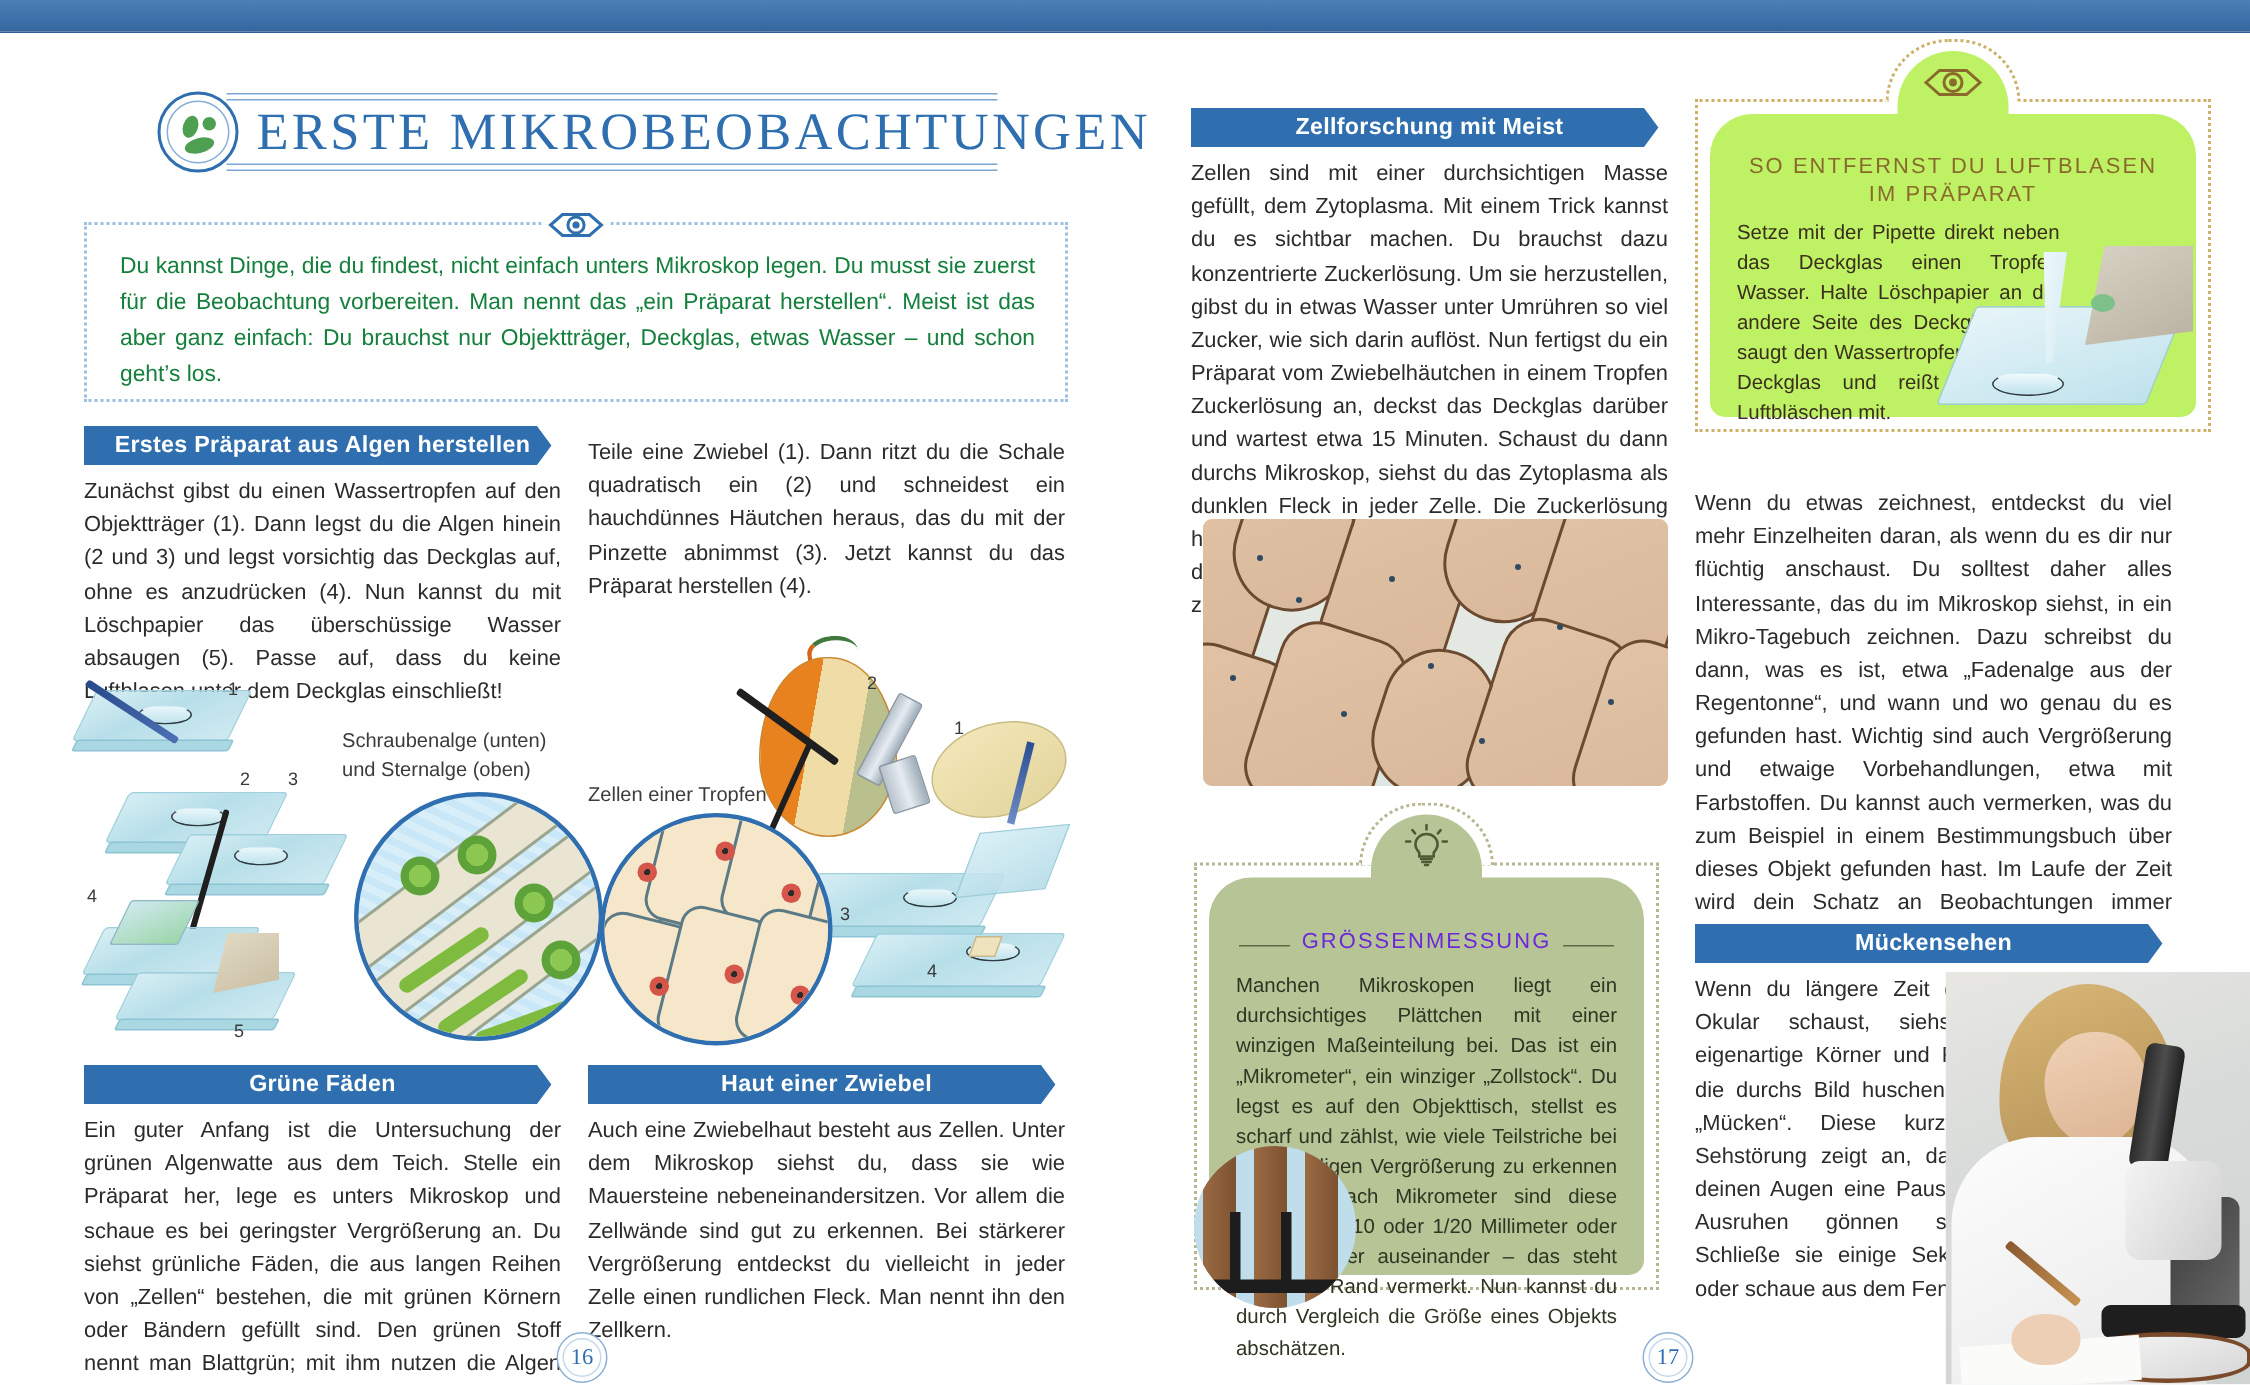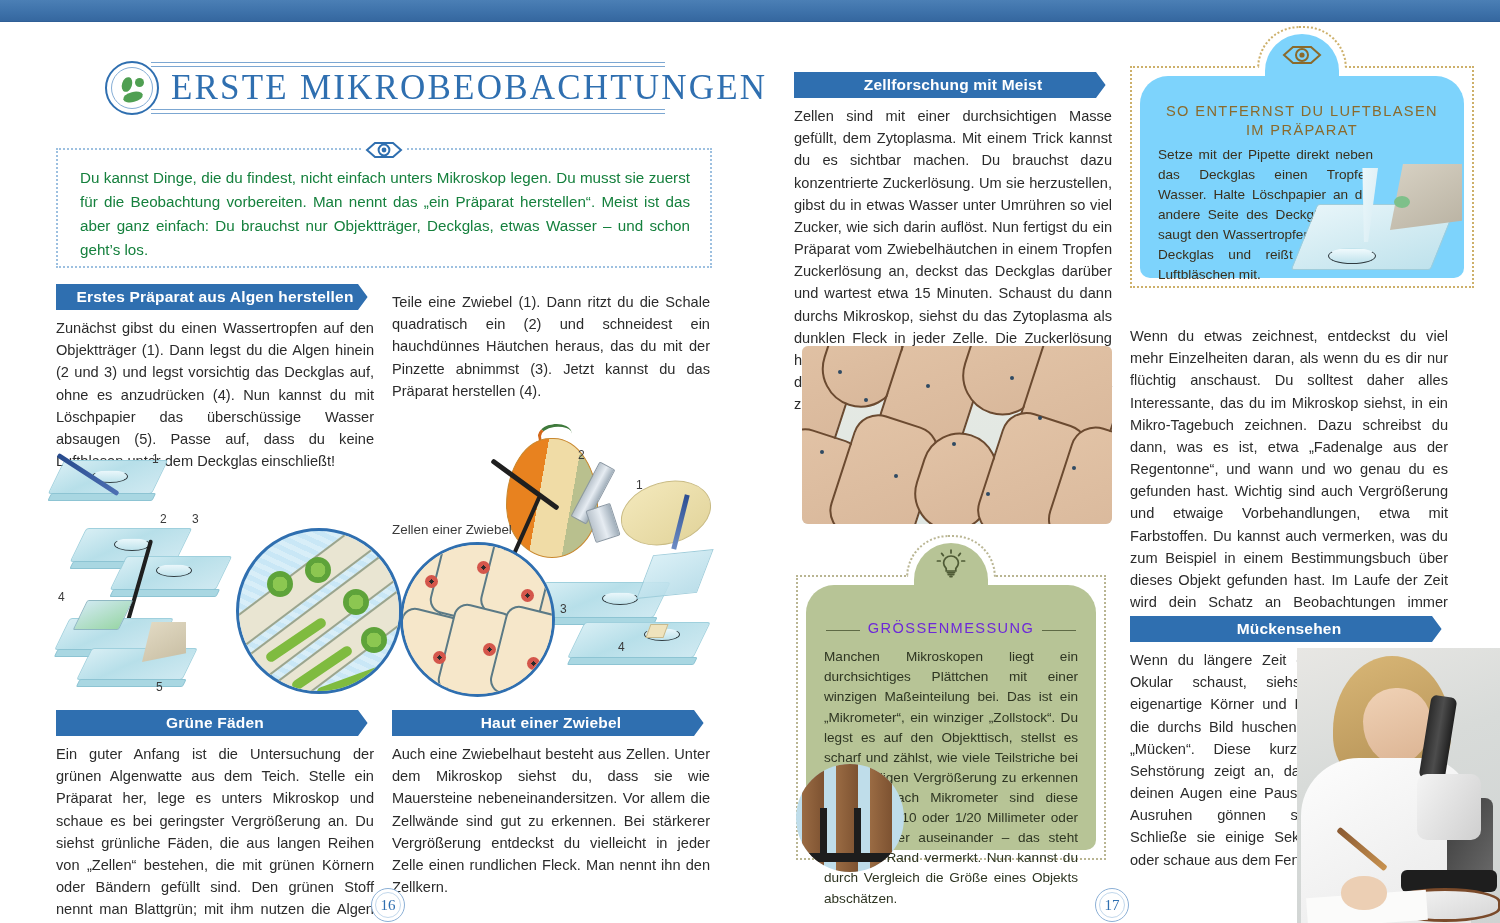--- a/index.html
+++ b/index.html
@@ -227,21 +227,21 @@
   }
   .callout-title{
     text-align:center; font-size:14.6px; letter-spacing:1.4px;
     line-height:1.32; margin:0 0 4px 0;
   }
   .callout-body{
     font-size:13.6px; line-height:1.48; text-align:justify;
   }
 
   .box-yellow{ left:1130px; top:66px; width:344px; height:222px; }
-  .box-yellow .inner, .box-yellow .arch-fill{ background:#7dd3fc; }
+  .box-yellow .inner, .box-yellow .arch-fill{ background:#bef264; }
   .box-yellow .callout-title{ color:#8a6a2c; }
   .box-yellow .callout-body{ color:#3a2f1c; }
 
   .box-green{ left:796px; top:575px; width:310px; height:285px; }
   .box-green{ border-color:#b9b592; }
   .box-green .cap-arch{ border-color:#b9b592; }
   .box-green .inner, .box-green .arch-fill{ background:#b7c496; }
   .box-green .callout-title{ color:#6d28d9; }
   .box-green .callout-body{ color:#2e3522; }
   .title-rule{
@@ -448,20 +448,21 @@
       <div class="alg-band" style="top:122px;"></div>
       <div class="alg-star" style="left:28px; top:40px;"></div>
       <div class="alg-star" style="left:66px; top:26px;"></div>
       <div class="alg-star" style="left:104px; top:58px;"></div>
       <div class="alg-star" style="left:122px; top:96px;"></div>
       <div class="alg-spiral" style="left:22px; top:104px; transform:rotate(-34deg);"></div>
       <div class="alg-spiral" style="left:48px; top:132px; transform:rotate(-34deg);"></div>
       <div class="alg-spiral" style="left:76px; top:146px; transform:rotate(-20deg);"></div>
     </div>
   </div>
+  <div class="cap cap-algae">Schraubenalge (unten) und Sternalge (oben)</div>
 
   <div class="illus-onion">
     <div class="onion-sprout"></div>
     <div class="onion-bulb"></div>
     <div class="onion-half"></div>
     <div class="tool" style="left:196px; top:42px; width:18px; height:62px; transform:rotate(28deg);"></div>
     <div class="tool" style="left:202px; top:86px; width:26px; height:34px; transform:rotate(-18deg);"></div>
     <div class="tweezer" style="left:128px; top:72px; height:106px; transform:rotate(24deg);"></div>
     <div style="position:absolute; left:96px; top:62px; width:82px; height:5px;
                 background:#1f1f1f; transform:rotate(36deg); border-radius:2px;"></div>
@@ -498,21 +499,21 @@
       <div class="oc-cell" style="left:42px;  top:62px;  width:62px; height:92px; transform:rotate(14deg);"></div>
       <div class="oc-cell" style="left:94px;  top:64px;  width:62px; height:90px; transform:rotate(14deg);"></div>
       <div class="oc-nuc" style="left:22px; top:30px;"></div>
       <div class="oc-nuc" style="left:74px; top:16px;"></div>
       <div class="oc-nuc" style="left:118px; top:44px;"></div>
       <div class="oc-nuc" style="left:30px; top:106px;"></div>
       <div class="oc-nuc" style="left:80px; top:98px;"></div>
       <div class="oc-nuc" style="left:124px; top:112px;"></div>
     </div>
   </div>
-  <div class="cap cap-onion">Zellen einer Zwiebel</div>
+  <div class="cap cap-onion">Zellen einer Tropfen</div>
 
   <div class="lcol lcol-a row-bot">
     <div class="banner">Grüne Fäden</div>
     <div class="sec-body">Ein guter Anfang ist die Untersuchung der grünen Algenwatte aus dem Teich. Stelle ein Präparat her, lege es unters Mikroskop und schaue es bei geringster Vergrößerung an. Du siehst grünliche Fäden, die aus langen Reihen von „Zellen“ bestehen, die mit grünen Körnern oder Bändern gefüllt sind. Den grünen Stoff nennt man Blattgrün; mit ihm nutzen die Algen Energie aus dem Sonnenlicht.</div>
   </div>
 
   <div class="lcol lcol-b row-bot">
     <div class="banner">Haut einer Zwiebel</div>
     <div class="sec-body">Auch eine Zwiebelhaut besteht aus Zellen. Unter dem Mikroskop siehst du, dass sie wie Mauersteine nebeneinandersitzen. Vor allem die Zellwände sind gut zu erkennen. Bei stärkerer Vergrößerung entdeckst du vielleicht in jeder Zelle einen rundlichen Fleck. Man nennt ihn den Zellkern.</div>
   </div>

